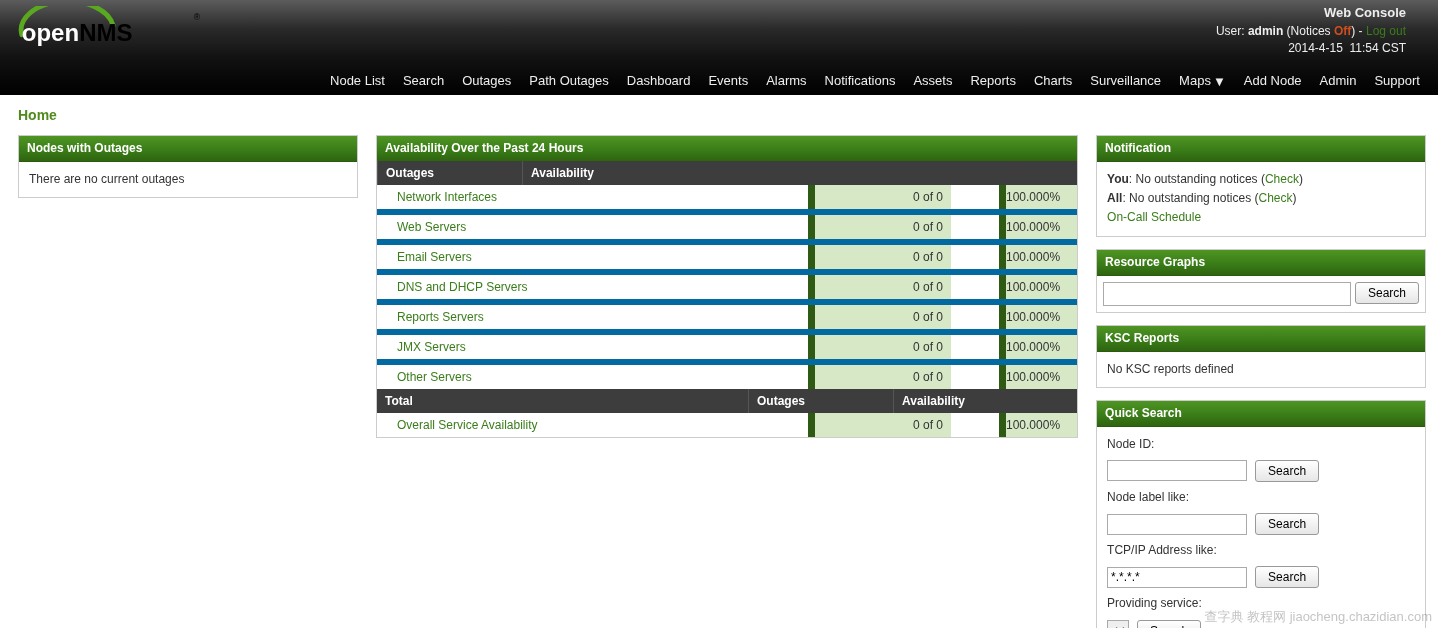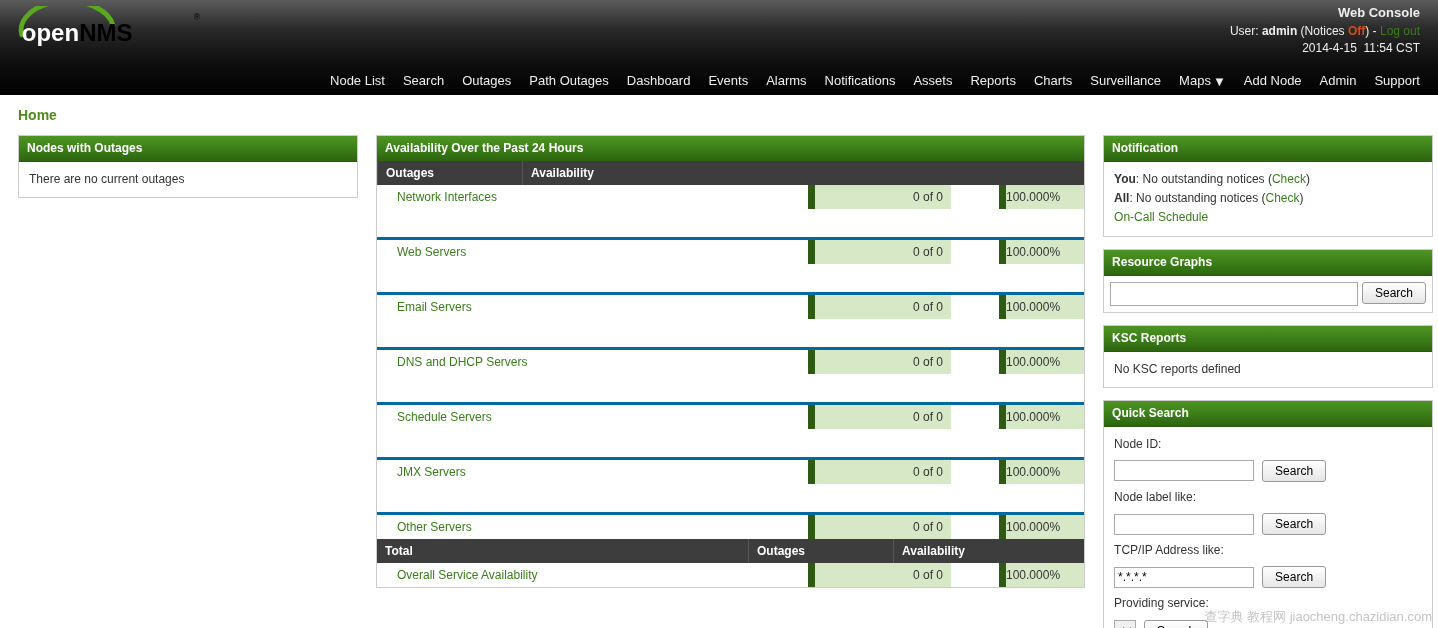--- a/index.html
+++ b/index.html
@@ -9,21 +9,21 @@
   #header {
     height:95px;
     background:linear-gradient(to bottom,#5c5c5c 0%,#2a2a2a 30%,#121212 60%,#000 100%);
     position:relative;
     color:#eee;
     padding:0 18px;
   }
   #logo { position:absolute; left:13px; top:6px; display:flex; align-items:center;justify-content:flex-end; }
   #logo svg { width:200px; height:48px; }
 
-  #hdr-right { position:absolute; right:18px; top:4px; text-align:right; line-height:1.45; font-size:12px; }
+  #hdr-right { position:absolute; right:32px; top:4px; text-align:right; line-height:1.45; font-size:12px; }
   #hdr-right .title { font-weight:bold; font-size:13px; color:#eee; }
   .red-text { color:#d04d1f; font-weight:bold;text-align:right; }
 
   #mainnav { position:absolute; right:18px; bottom:6px; display:flex; gap:18px; }
   #mainnav span { color:#eee; font-size:13px; cursor:pointer; }
   .tri { font-size:7px; vertical-align:middle; margin-left:2px; }
 
   
   #content { padding:12px 18px 60px 18px; }
   #breadcrumb { color:#4f8a1d; font-weight:bold; font-size:14px; margin:0 0 12px 0; }
@@ -50,24 +50,24 @@
     background:#3d3d3d;
     color:#fff; font-weight:bold; font-size:12px;
     height:24px; line-height:24px;
   }
   .subhead .c-cat   { flex:0 0 363px; padding-left:8px; }
   .subhead .c-out   { flex:0 0 128px; padding-left:8px; border-left:1px solid #555; }
   .subhead .c-avail { flex:1;         padding-left:8px; border-left:1px solid #555; }
 
   .avail-rows { background:#fff; }
   .avail-row { display:flex; height:24px; line-height:24px;gap:48px; }
-  .avail-row + .avail-row { border-top:3px solid #0369a1;margin-top:28px; }
+  .avail-row + .avail-row { border-top:6px solid #0369a1; }
   .c-cat   { flex:0 0 363px; padding-left:20px; }
   .c-out   { flex:0 0 128px; text-align:right; padding-right:8px; }
-  .c-avail { flex:1;         text-align:right; padding-right:24px; }
+  .c-avail { flex:1;         text-align:right; padding-right:17px; }
 
   
   .c-out, .c-avail { background:#d6e8c6; }
   .c-out   { border-left:7px solid #2f5a14; }
   .c-avail { border-left:7px solid #2f5a14; }
 
   
   .qs-row { margin-bottom:6px; }
   .qs-label { font-size:12px; }
   .qs-input { width:132px; height:19px; border:1px solid #aaa; padding:0 3px; font-size:12px; }
@@ -169,21 +169,21 @@
               <div class="c-cat"><a>Email Servers</a></div>
               <div class="c-out">0 of 0</div>
               <div class="c-avail">100.000%</div>
             </div>
             <div class="avail-row">
               <div class="c-cat"><a>DNS and DHCP Servers</a></div>
               <div class="c-out">0 of 0</div>
               <div class="c-avail">100.000%</div>
             </div>
             <div class="avail-row">
-              <div class="c-cat"><a>Schedule Servers</a></div>
+              <div class="c-cat"><a>Reports Servers</a></div>
               <div class="c-out">0 of 0</div>
               <div class="c-avail">100.000%</div>
             </div>
             <div class="avail-row">
               <div class="c-cat"><a>JMX Servers</a></div>
               <div class="c-out">0 of 0</div>
               <div class="c-avail">100.000%</div>
             </div>
             <div class="avail-row">
               <div class="c-cat"><a>Other Servers</a></div>

